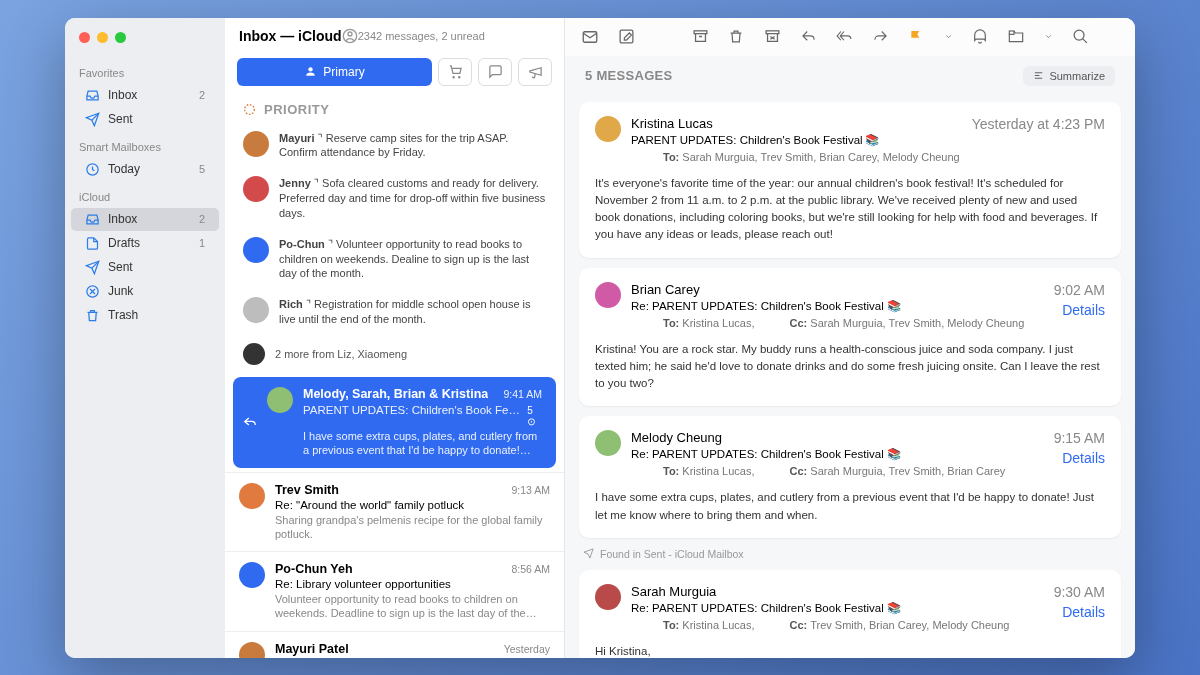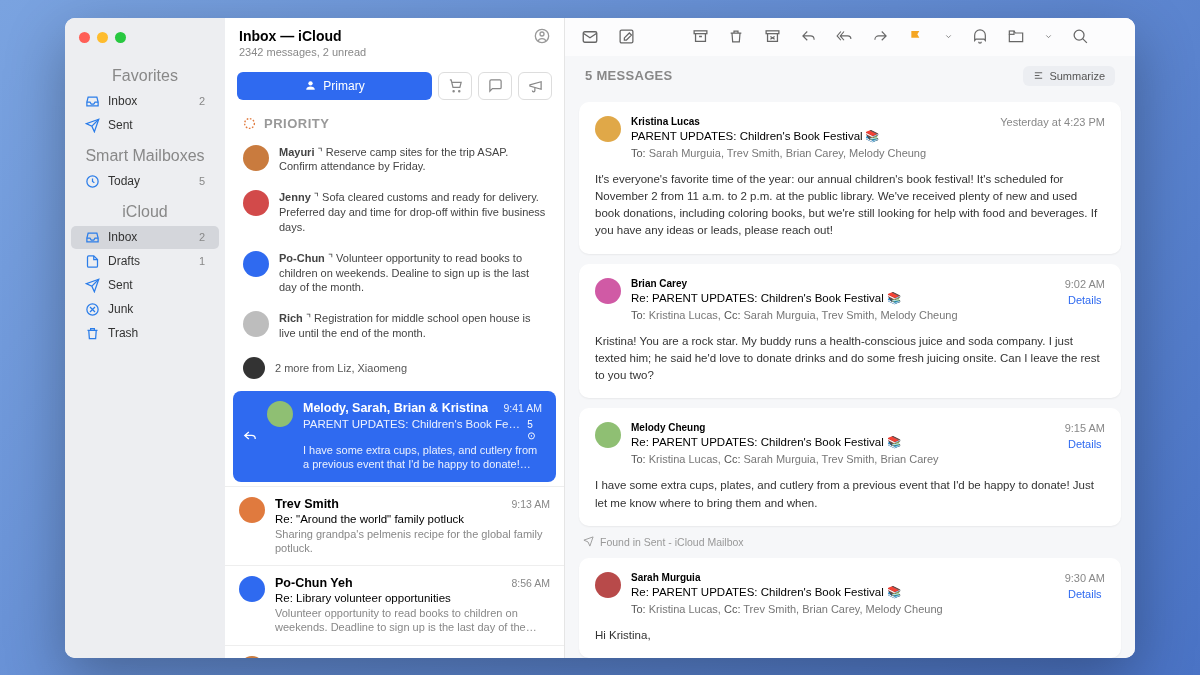--- a/index.html
+++ b/index.html
@@ -32,21 +32,21 @@
 }
 .traffic-lights {
   display: flex;
   gap: 7px;
   padding: 4px 14px 14px;
 }
 .light { width: 11px; height: 11px; border-radius: 50%; }
 .light.red { background: #ff5f57; }
 .light.yellow { background: #febc2e; }
 .light.green { background: #28c840; }
-.sb-header { padding: 4px 14px; font-size: 16px; color: #888; font-weight: 500; margin-top: 6px; text-align: center; }
+.sb-header { padding: 4px 14px; font-size: 11px; color: #888; font-weight: 500; margin-top: 6px; }
 .sb-item {
   display: flex;
   align-items: center;
   padding: 4px 14px;
   gap: 8px;
   cursor: pointer;
   border-radius: 5px;
   margin: 1px 6px;
   color: #333;
 }
@@ -58,21 +58,20 @@
   width: 340px;
   background: #fff;
   border-right: 1px solid #e5e5e5;
   display: flex;
   flex-direction: column;
   flex-shrink: 0;
 }
 .ml-header {
   padding: 10px 14px 8px;
   display: flex;
-  flex-direction: column;
 }
 .ml-title-row { display: flex; justify-content: space-between; align-items: center; }
 .ml-title { font-size: 14px; font-weight: 600; }
 .ml-sub { font-size: 11px; color: #888; margin-top: 2px; }
 .tabs-row {
   display: flex;
   gap: 6px;
   padding: 6px 12px;
 }
 .primary-btn {
@@ -198,25 +197,25 @@
 .thread-scroll { flex: 1; overflow-y: auto; padding: 0 14px 14px; }
 .card {
   background: #fff;
   border-radius: 10px;
   padding: 14px 16px;
   margin-top: 10px;
   box-shadow: 0 1px 2px rgba(0,0,0,0.06);
 }
 .card-head { display: flex; gap: 10px; }
 .card-head .info { flex: 1; min-width: 0; }
-.card-name { font-size: 10px; font-weight: 700; }
+.card-name { font-size: 13px; font-weight: 400; }
 .card-subject { font-size: 11.5px; font-weight: 500; margin-top: 2px; }
 .card-to { font-size: 11px; color: #777; margin-top: 4px; }
-.card-to b { font-weight: 400; color: #555; }
-.card-meta { text-align: center; font-size: 11px; color: #888; }
+.card-to b { font-weight: 700; color: #555; margin-left: 32px; }
+.card-meta { text-align: right; font-size: 14px; color: #888; }
 .card-meta .details { color: #2f6af0; margin-top: 4px; cursor: pointer; }
 .card-body { font-size: 11.5px; color: #333; line-height: 1.5; margin-top: 12px; }
 .found-in { font-size: 10.5px; color: #999; padding: 10px 4px 0; display: flex; align-items: center; gap: 6px; }
 svg { display: block; }
 </style>
 </head>
 <body>
 
 <div class="window">
 

